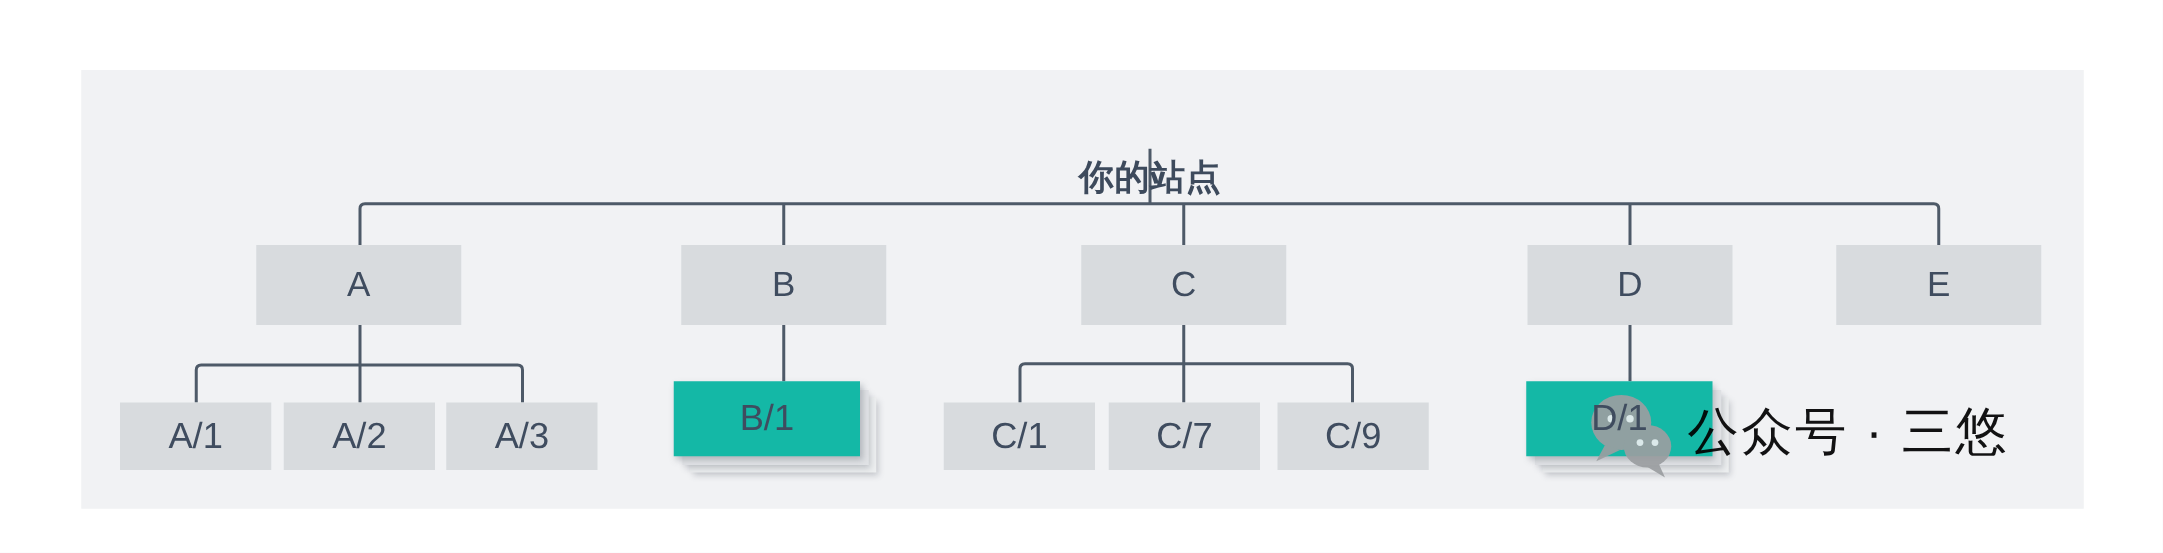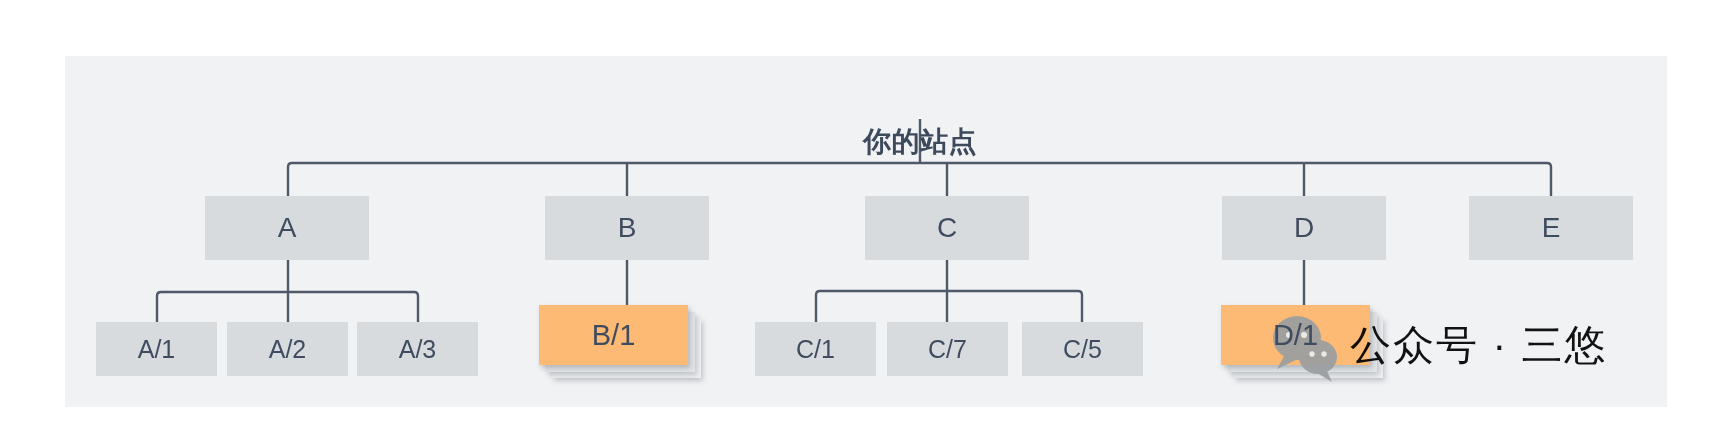--- a/index.html
+++ b/index.html
@@ -60,21 +60,21 @@
   .l1 {
     top: 196px;
     width: 164px;
     height: 64px;
     font-size: 28px;
   }
   .l2 {
     top: 322px;
     width: 121px;
     height: 54px;
-    font-size: 25px;
+    font-size: 29px;
   }
   .stacknode {
     position: absolute;
     top: 305px;
     width: 149px;
     height: 60px;
   }
   .stacknode .layer {
     position: absolute;
     width: 149px;
@@ -83,21 +83,21 @@
     box-shadow: 2px 3px 5px rgba(90, 96, 108, 0.30);
   }
   .stacknode .layer.off2 { left: 13px; top: 13px; background: #edeff0; }
   .stacknode .layer.off1 { left: 7px;  top: 7px;  background: #e1e3e6; }
   .stacknode .face {
     position: absolute;
     left: 0;
     top: 0;
     width: 149px;
     height: 60px;
-    background: #fdba74;
+    background: #14b8a6;
     box-shadow: 2px 3px 5px rgba(90, 96, 108, 0.35);
     display: flex;
     align-items: center;
     justify-content: center;
     font-size: 29px;
     color: #3f4c5f;
   }
   .stacknode .face .lbl {
     position: relative;
     z-index: 10;
@@ -153,21 +153,21 @@
   <div class="box l1" style="left:545px">B</div>
   <div class="box l1" style="left:865px">C</div>
   <div class="box l1" style="left:1222px">D</div>
   <div class="box l1" style="left:1469px">E</div>
 
   <div class="box l2" style="left:96px">A/1</div>
   <div class="box l2" style="left:227px">A/2</div>
   <div class="box l2" style="left:357px">A/3</div>
   <div class="box l2" style="left:755px">C/1</div>
   <div class="box l2" style="left:887px">C/7</div>
-  <div class="box l2" style="left:1022px">C/5</div>
+  <div class="box l2" style="left:1022px">C/9</div>
 
   <div class="stacknode" style="left:539px">
     <div class="layer off2"></div>
     <div class="layer off1"></div>
     <div class="face">
       <span class="lbl">B/1</span>
     </div>
   </div>
 
   <div class="stacknode" style="left:1221px">

